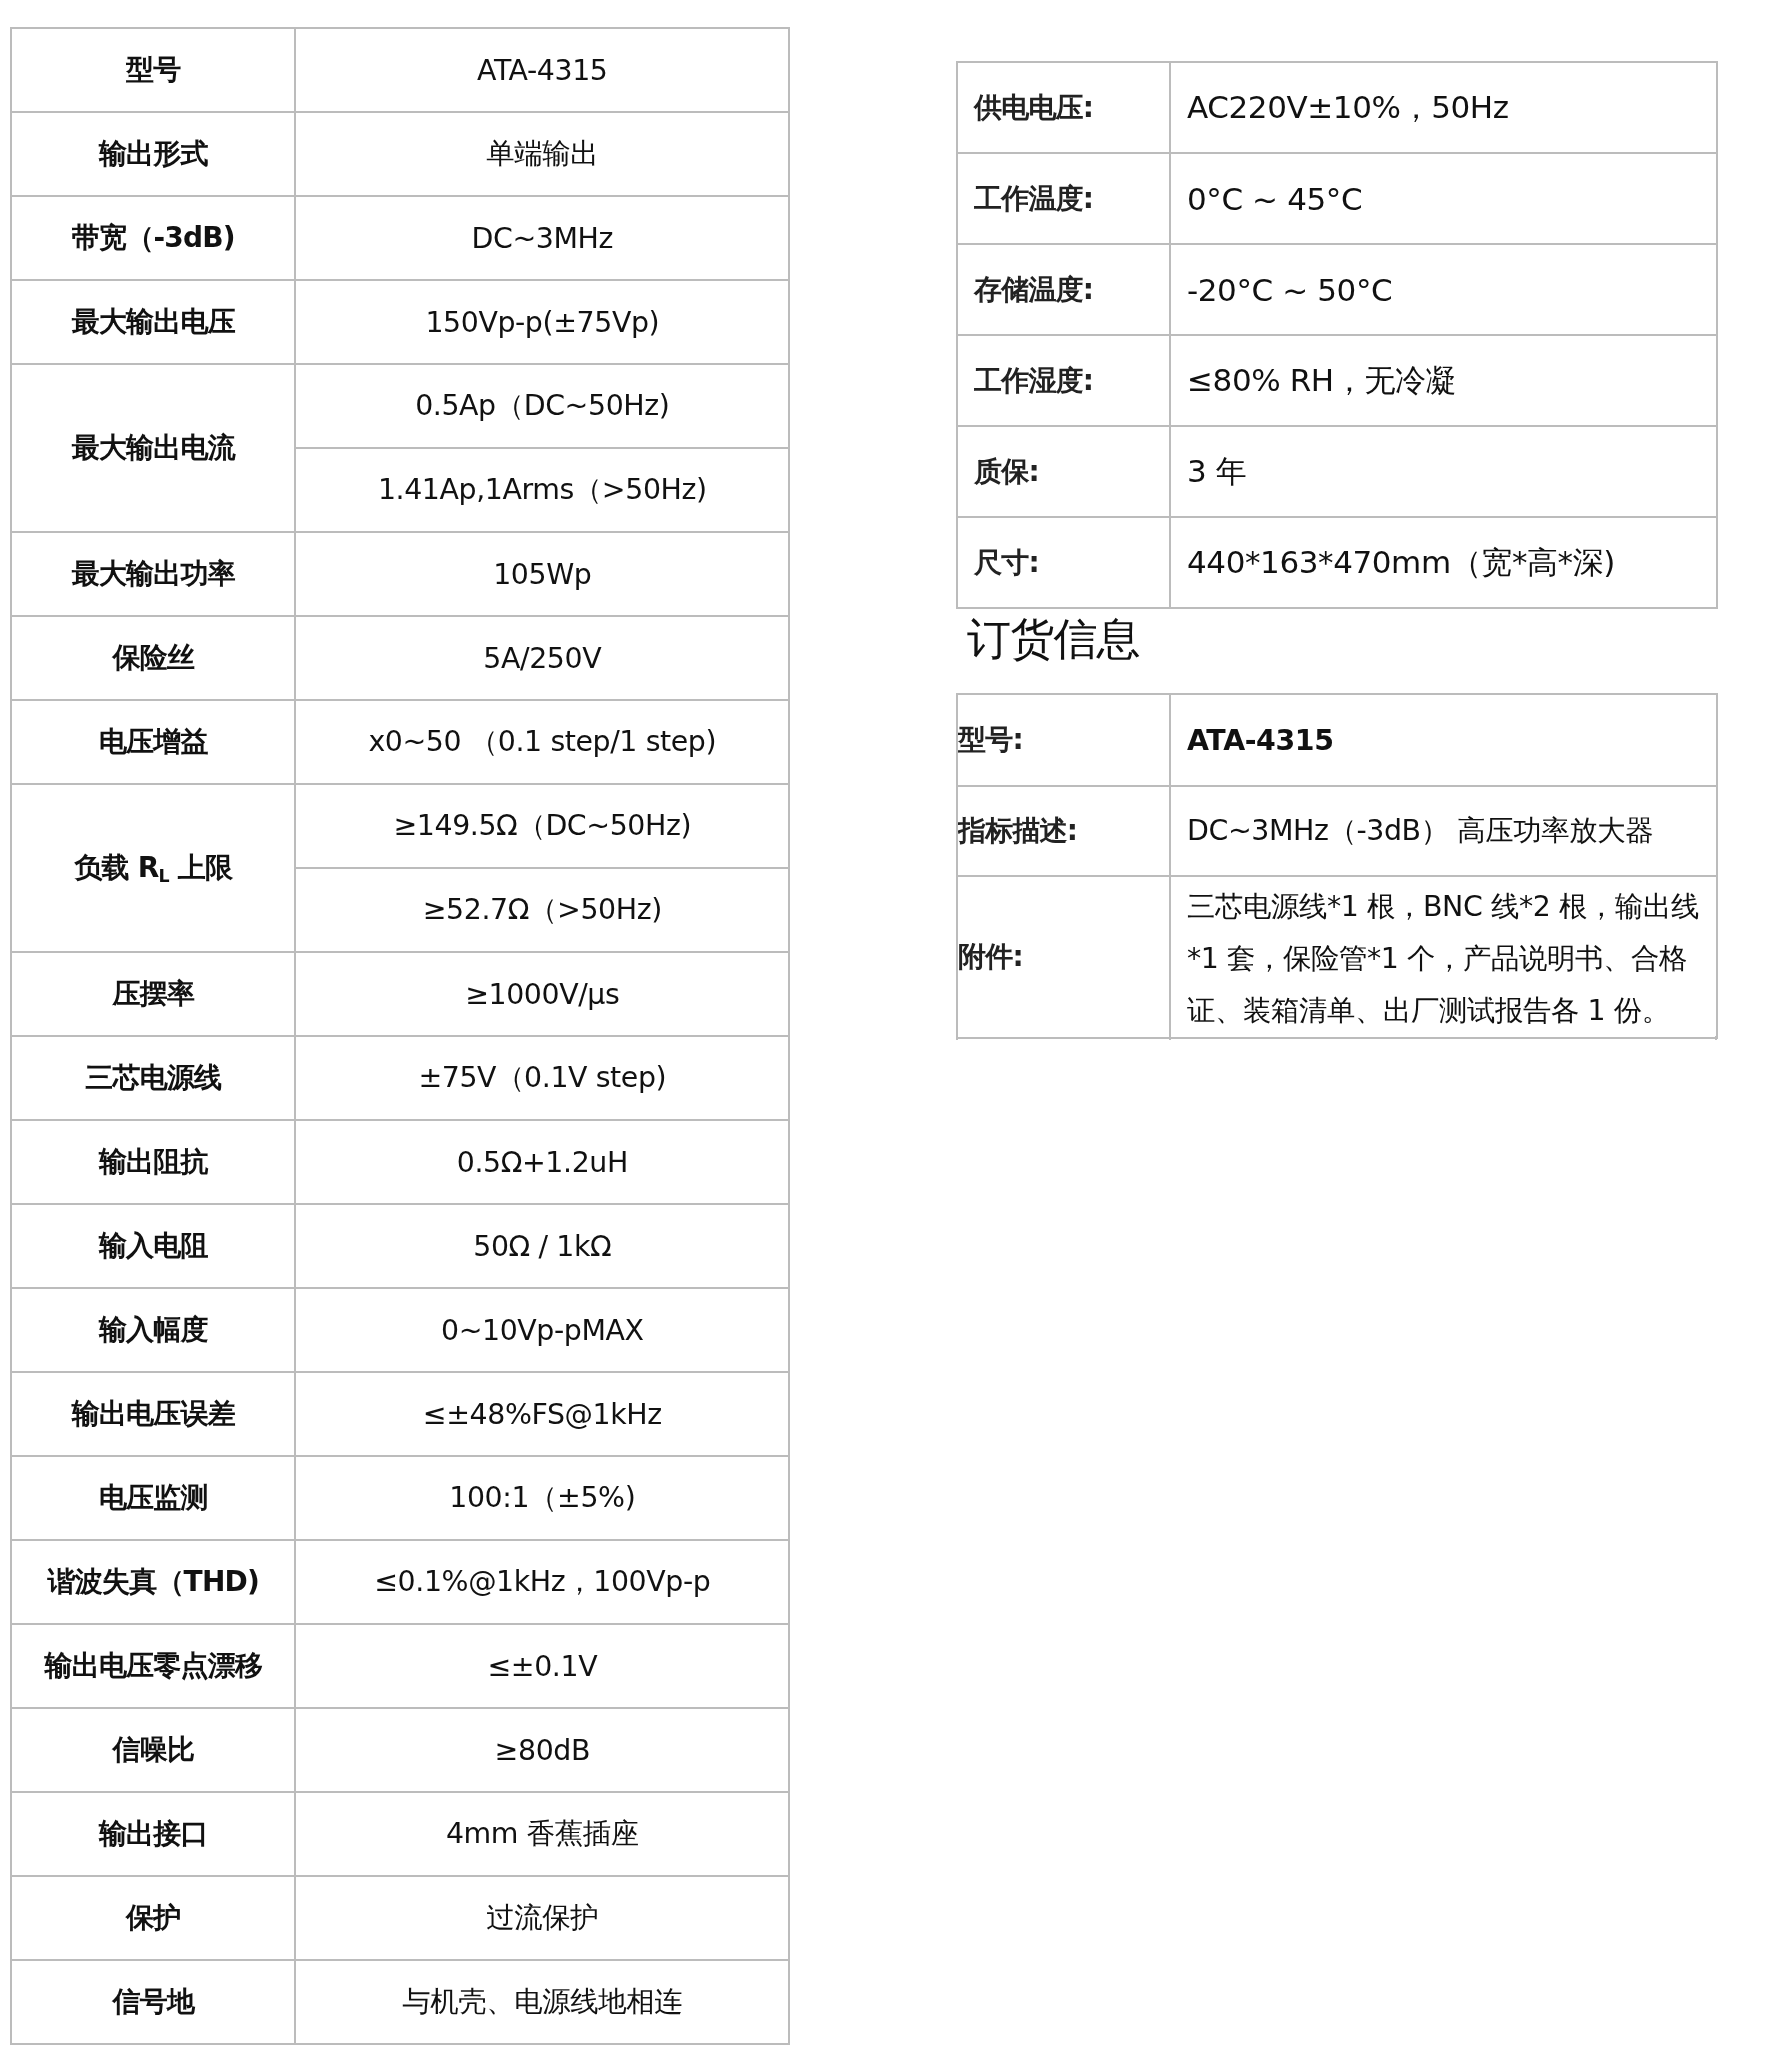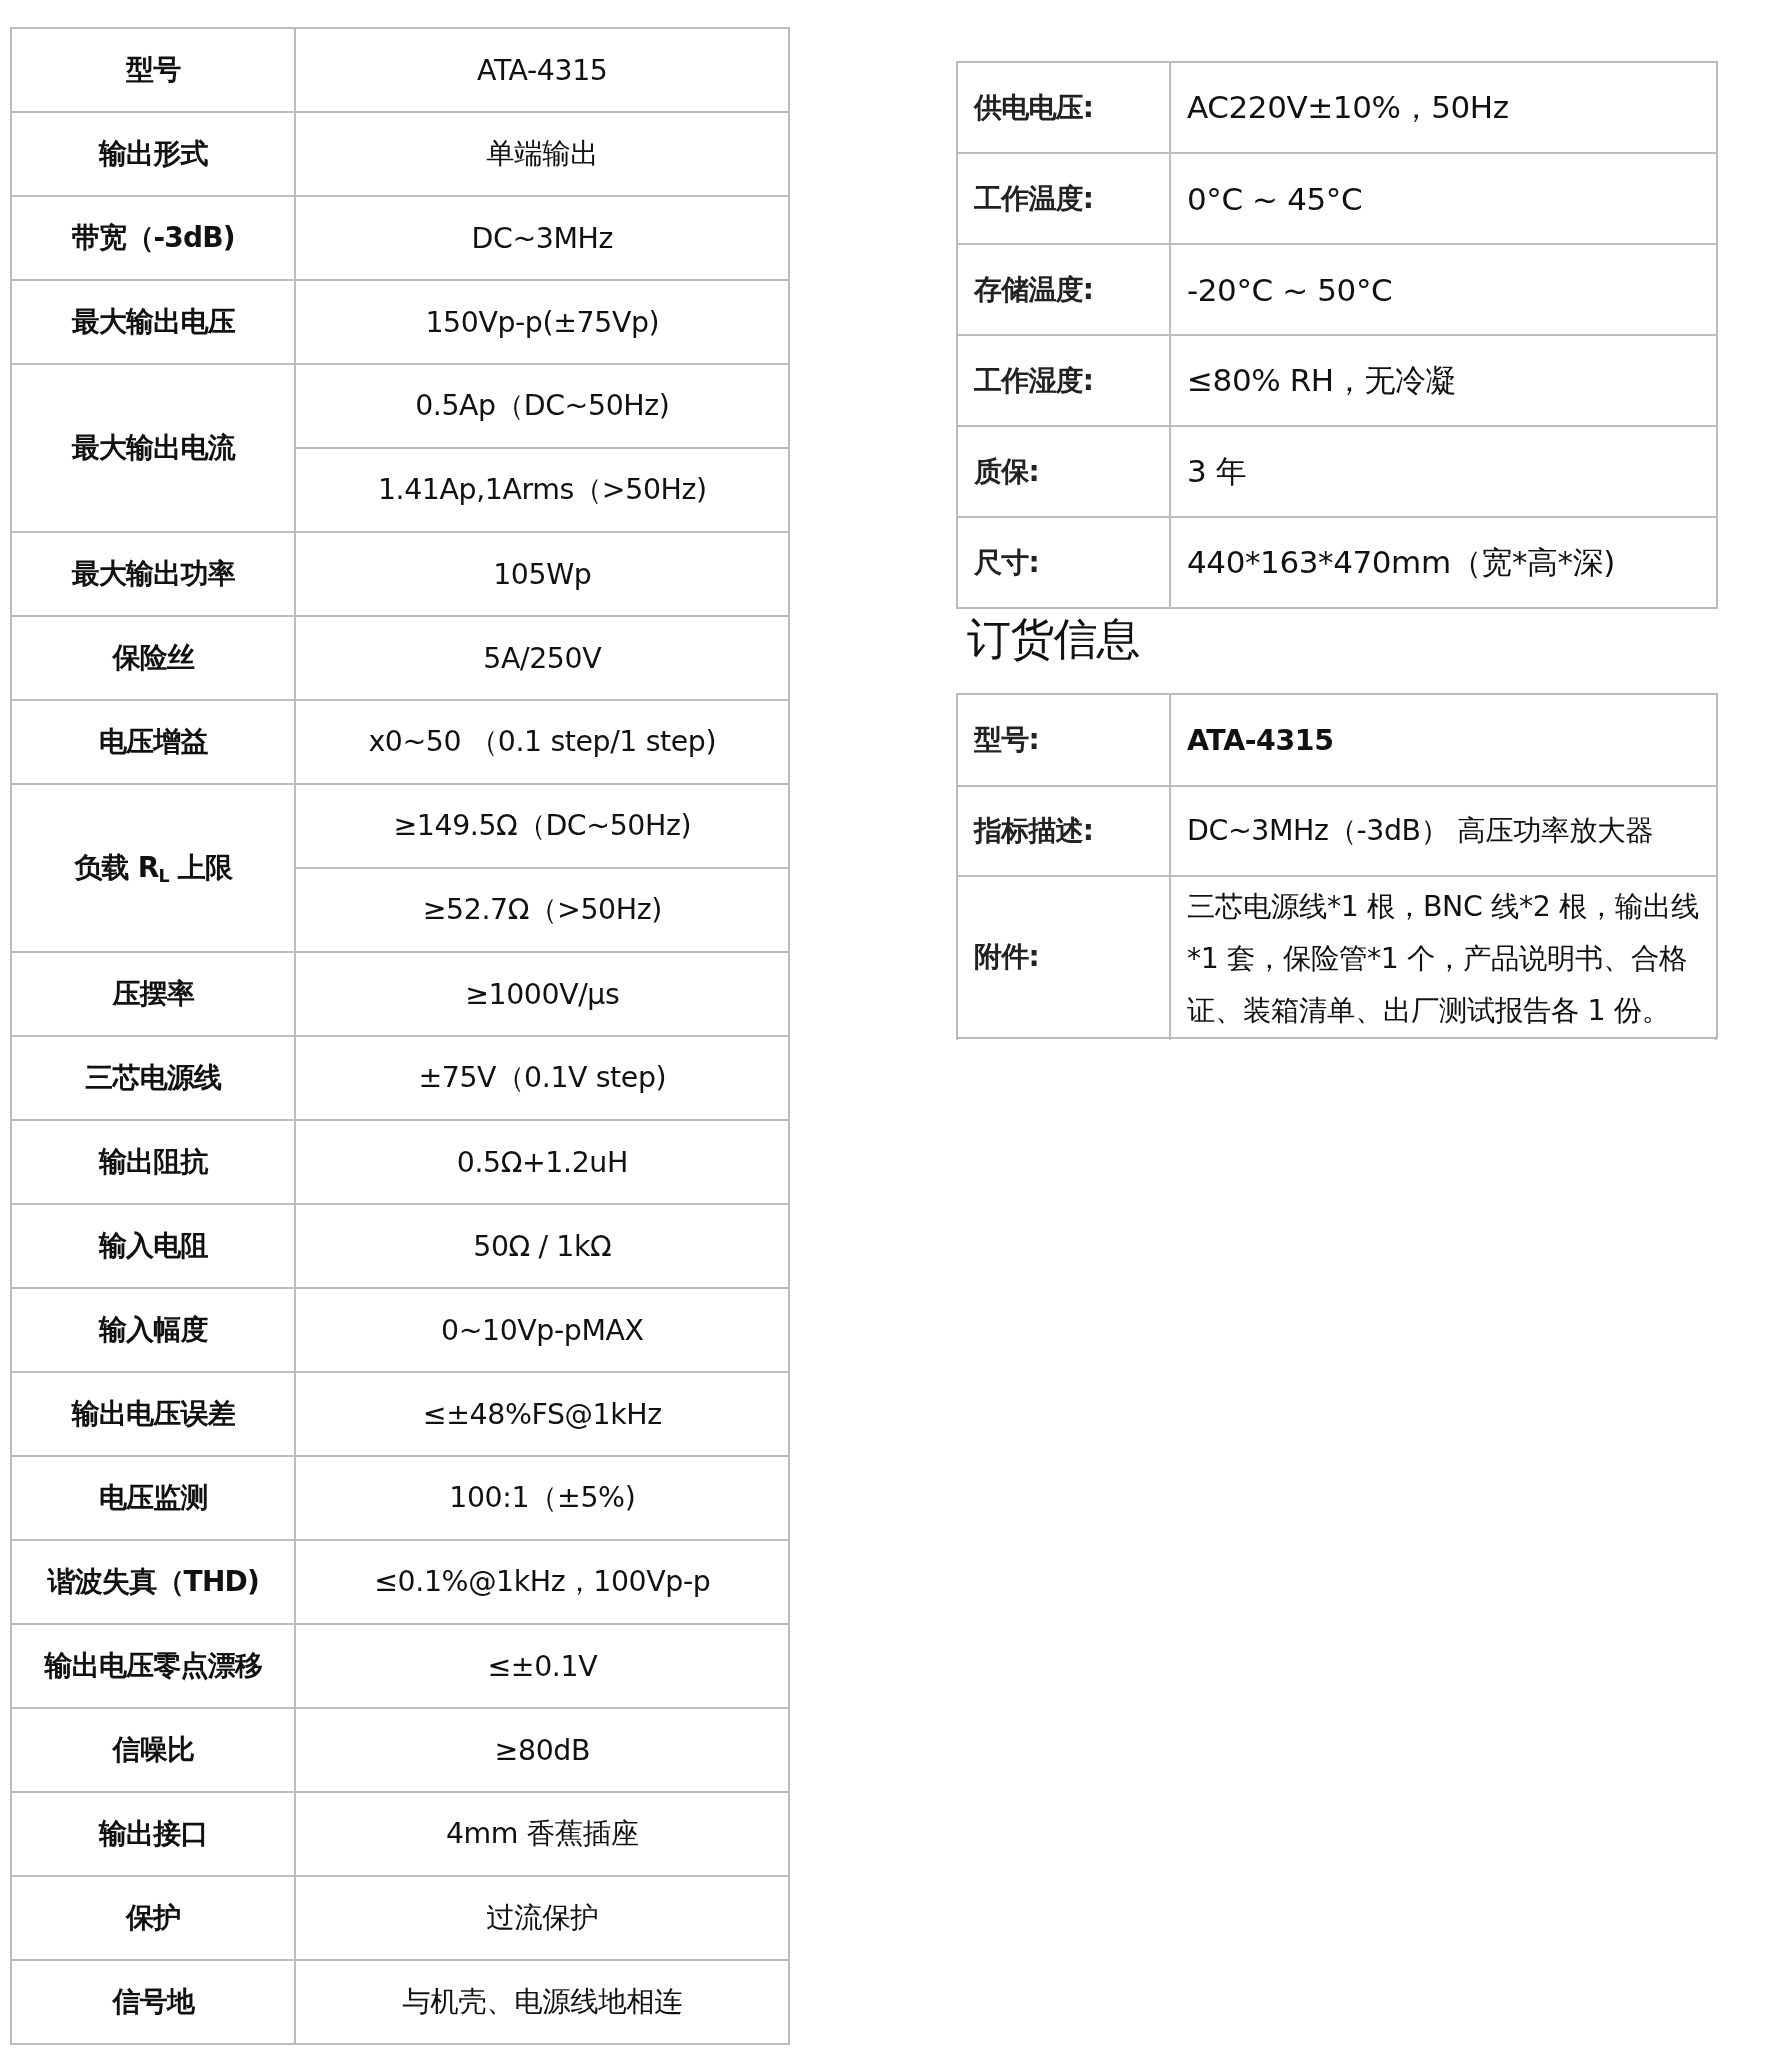--- a/index.html
+++ b/index.html
@@ -51,21 +51,21 @@
   }
 
   
   #order-table { left: 956px; top: 693px; width: 761px; }
   #order-table col.c1 { width: 213px; }
   #order-table col.c2 { width: 547px; }
   #order-table tr.r1 { height: 92px; }
   #order-table tr.r2 { height: 90px; }
   #order-table tr.r3 { height: 162px; }
   #order-table td.lbl {
-    padding-left: 16px; font-weight: bold; font-size: 28px; color: #222;
+    font-weight: bold; font-size: 28px; color: #222;
     letter-spacing: -0.8px; white-space: nowrap;
   }
   #order-table td.val {
     padding-left: 16px; font-size: 28.4px; color: #111; letter-spacing: -0.4px;
   }
   #order-table td.val.bold { font-weight: bold; }
   #order-table td.val.wrap {
     white-space: normal; line-height: 52px; padding-right: 0; padding-top: 4px;
     word-break: break-all;
   }

